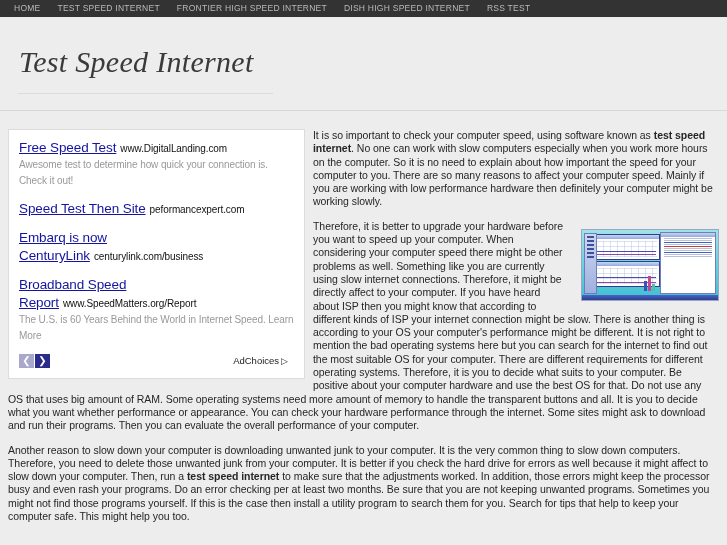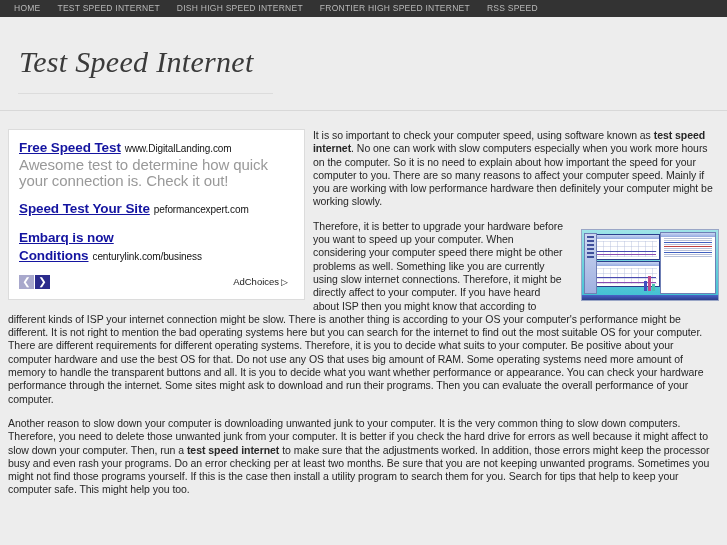--- a/index.html
+++ b/index.html
@@ -80,33 +80,33 @@
     border: 1px solid #dcdcdc;
     box-sizing: border-box;
     padding: 8px 10px 4px 10px;
   }
   .ad-unit { margin-bottom: 11px; }
   .ad-unit:last-of-type { margin-bottom: 6px; }
   .ad-title {
     color: #1414a0;
     font-size: 13.5px;
     text-decoration: underline;
-    font-weight: bold;
+    font-weight: normal;
     letter-spacing: -0.1px;
   }
   .ad-url {
     color: #111111;
     font-size: 10px;
     margin-left: 4px;
     letter-spacing: -0.1px;
     white-space: nowrap;
   }
   .ad-desc {
     color: #999999;
-    font-size: 15px;
+    font-size: 10px;
     line-height: 15.5px;
     margin-top: 1px;
     letter-spacing: -0.1px;
   }
   #adfooter {
     margin-top: 3px;
     height: 20px;
     position: relative;
   }
   .arrowbtn {
@@ -233,48 +233,52 @@
   }
 
   .clearfix::after { content: ""; display: block; clear: both; }
 </style>
 </head>
 <body>
 
 <div id="topnav">
   <a class="navitem" href="#">HOME</a>
   <a class="navitem" href="#">TEST SPEED INTERNET</a>
+  <a class="navitem" href="#">FRONTIER HIGH SPEED INTERNET</a>
   <a class="navitem" href="#">DISH HIGH SPEED INTERNET</a>
-  <a class="navitem" href="#">FRONTIER HIGH SPEED INTERNET</a>
-  <a class="navitem" href="#">RSS SPEED</a>
+  <a class="navitem" href="#">RSS TEST</a>
 </div>
 
 <div id="header">
   <div id="sitetitle">Test Speed Internet</div>
   <div id="titlerule"></div>
 </div>
 <div id="headrule"></div>
 
 <div id="content" class="clearfix">
 
   <div id="adblock">
 
     <div class="ad-unit">
       <span class="ad-title">Free Speed Test</span><span class="ad-url">www.DigitalLanding.com</span>
       <div class="ad-desc">Awesome test to determine how quick your connection is. Check it out!</div>
     </div>
 
     <div class="ad-unit">
-      <span class="ad-title">Speed Test Your Site</span><span class="ad-url">peformancexpert.com</span>
+      <span class="ad-title">Speed Test Then Site</span><span class="ad-url">peformancexpert.com</span>
     </div>
 
     <div class="ad-unit">
-      <span class="ad-title">Embarq is now Conditions</span><span class="ad-url">centurylink.com/business</span>
-    </div>
-
+      <span class="ad-title">Embarq is now CenturyLink</span><span class="ad-url">centurylink.com/business</span>
+    </div>
+
+    <div class="ad-unit">
+      <span class="ad-title">Broadband Speed Report</span><span class="ad-url">www.SpeedMatters.org/Report</span>
+      <div class="ad-desc">The U.S. is 60 Years Behind the World in Internet Speed. Learn More</div>
+    </div>
 
     <div id="adfooter">
       <span class="arrowbtn" id="prevbtn">❮</span><span class="arrowbtn" id="nextbtn">❯</span>
       <span id="adchoices"><span>AdChoices</span><span class="tri">▷</span></span>
     </div>
   </div>
 
   <div id="article">
 
     <p><span>It is so important to check your computer speed, using software known as </span><b>test speed internet</b><span>. No one can work with slow computers especially when you work more hours on the computer. So it is no need to explain about how important the speed for your computer to you. There are so many reasons to affect your computer speed. Mainly if you are working with low performance hardware then definitely your computer might be working slowly.</span></p>

